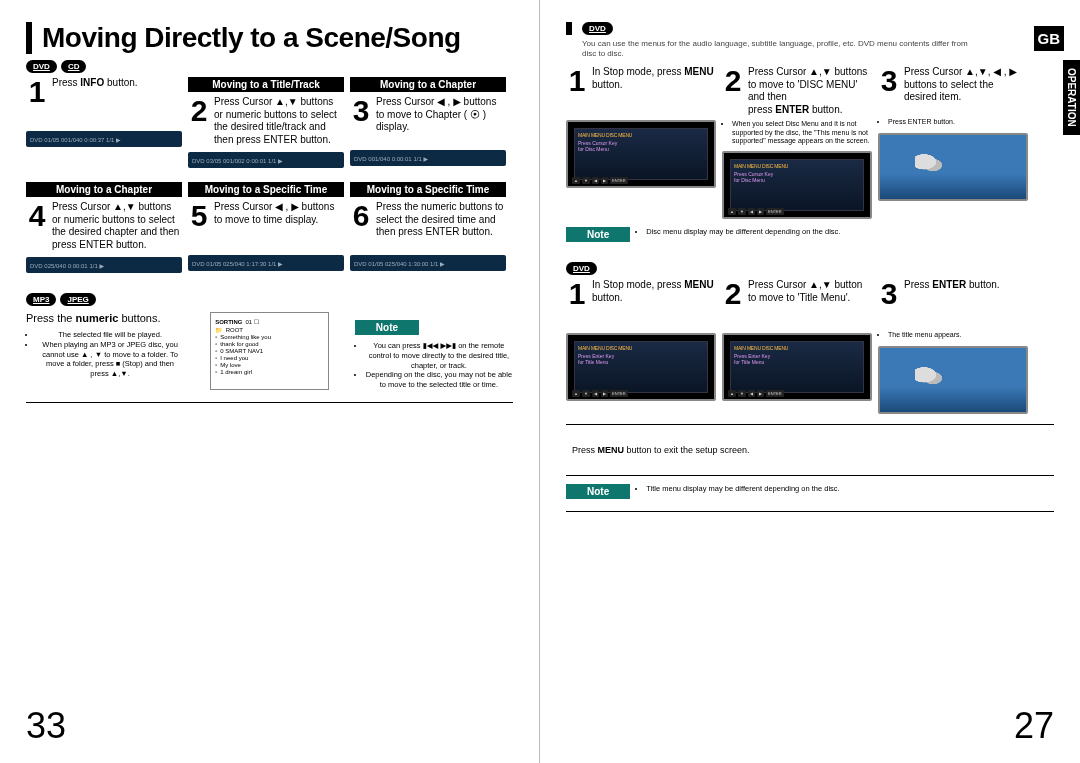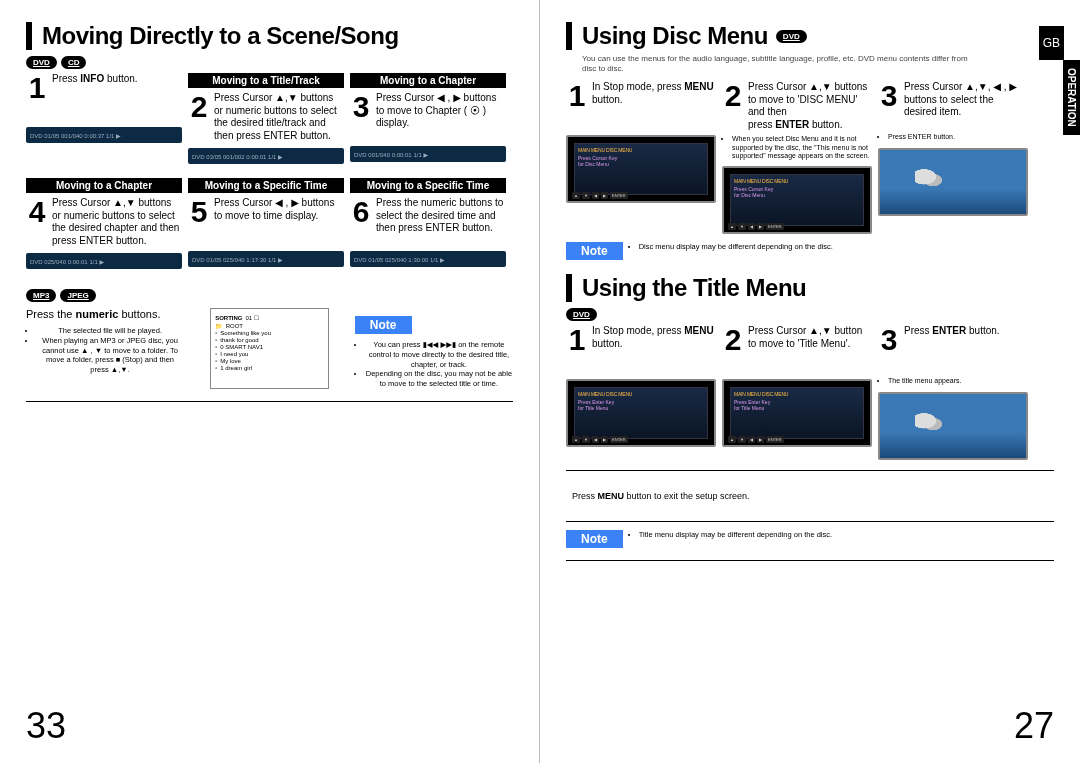--- a/index.html
+++ b/index.html
@@ -2,44 +2,44 @@
 <html><head>
 <meta charset="utf-8">
 <style>
   * { box-sizing: border-box; margin: 0; padding: 0; }
   body { font-family: Arial, Helvetica, sans-serif; background: #fff; color: #000; width: 1080px; height: 763px; overflow: hidden; position: relative; }
   .spread { display: flex; width: 1080px; height: 763px; }
   .page { width: 50%; padding: 22px 26px 10px 26px; position: relative; }
   .page-left { border-right: 1px solid #bbb; }
   .page-right { }
   .side-bar { position: absolute; right: 0; top: 60px; background: #000; color: #fff; font-size: 10px; font-weight: bold; writing-mode: vertical-rl; text-orientation: mixed; padding: 8px 3px; }
-  .gb-badge { position: absolute; right: 16px; top: 26px; background: #000; color: #fff; font-size: 12px; font-weight: normal; padding: 10px 4px; }
+  .gb-badge { position: absolute; right: 16px; top: 26px; background: #000; color: #fff; font-size: 15px; font-weight: bold; padding: 4px 4px; }
   .title-row { display: flex; align-items: center; gap: 8px; border-left: 6px solid #000; padding-left: 10px; margin-bottom: 4px; }
-  .title-row h1 { font-size: 24px; font-weight: bold; letter-spacing: -0.5px; }
+  .title-row h1 { font-size: 28px; font-weight: bold; letter-spacing: -0.5px; }
   .subtitle-desc { font-size: 8px; color: #444; line-height: 1.2; margin: 2px 0 8px 16px; max-width: 400px; }
   .media-badges { display: flex; gap: 4px; margin: 6px 0 4px 0; }
   .media-badge { background: #000; color: #fff; border-radius: 8px; font-size: 8px; padding: 2px 7px; font-weight: bold; text-decoration: underline; }
   .steps-row { display: flex; gap: 6px; }
   .step { width: 156px; }
   .step-sub { background: #000; color: #fff; font-size: 10px; font-weight: bold; padding: 2px 6px; text-align: center; margin-bottom: 4px; }
   .step-body { display: flex; align-items: flex-start; gap: 4px; min-height: 48px; }
   .step-body.no-sub { margin-top: 0; }
   .step-num { font-size: 30px; font-weight: bold; line-height: 1; min-width: 22px; text-align: center; }
   .step-text { font-size: 10px; line-height: 1.25; }
   .step-text b { font-weight: bold; }
   .osd-strip { background: #0d2a45; color: #9ab; height: 16px; border-radius: 2px; font-size: 6px; display: flex; align-items: center; padding: 0 4px; gap: 3px; margin-top: 6px; overflow: hidden; white-space: nowrap; }
   .screen { background: #000; border: 2px solid #888; border-radius: 2px; height: 68px; position: relative; margin-top: 6px; overflow: hidden; }
   .screen-inner-menu { position: absolute; inset: 6px; background: linear-gradient(#1a2a45,#0a1525); border: 1px solid #334; font-size: 5px; color: #d9e; padding: 3px; }
   .screen-inner-menu .hdr { color: #fb4; font-size: 5px; margin-bottom: 2px; letter-spacing: -0.2px; }
   .screen-dolphin { position: absolute; inset: 0; background: linear-gradient(#3b79b6 60%, #1a4a7a); }
   .screen-dolphin::after { content:""; position:absolute; width:30px; height:22px; background: radial-gradient(ellipse at 30% 40%, #ddd 0 40%, transparent 42%), radial-gradient(ellipse at 60% 55%, #bbb 0 35%, transparent 37%); left: 35px; top: 18px; }
   .screen-buttons { position:absolute; bottom:2px; left:4px; right:4px; display:flex; gap:2px; }
   .screen-buttons span { background:#222; color:#ccc; font-size:4px; padding:1px 2px; border-radius:1px; }
   .note-row { display: flex; gap: 6px; align-items: flex-start; margin-top: 8px; font-size: 8px; }
-  .note-badge { background:#3b82f6; color:#fff; font-size:12px; font-weight:bold; padding:2px 15px; }
+  .note-badge { background:#0f766e; color:#fff; font-size:10px; font-weight:bold; padding:2px 21px; }
   .footer-divider { border-top: 1px solid #000; margin-top: 12px; }
   .page-num { font-size: 36px; font-weight: normal; position: absolute; bottom: 16px; }
   .page-left .page-num { left: 26px; }
   .page-right .page-num { right: 26px; }
   .mp3-jpeg-row { margin-top: 20px; }
   .sort-box { border: 1px solid #888; padding: 4px; font-size: 6px; width: 120px; background:#fff; }
   .sort-box .row { display:flex; align-items:center; gap:3px; margin:1px 0; }
   .fine-bullets { font-size: 7.5px; line-height: 1.3; margin-top: 6px; text-align: center; }
   .fine-bullets li { list-style: disc; margin-left: 10px; }
   .exit-bar { font-size: 9px; border-top:1px solid #000; border-bottom:1px solid #000; padding:20px 6px; margin-top:10px; }
@@ -161,21 +161,20 @@
 
     <div class="footer-divider"></div>
     <div class="page-num">33</div>
   </div>
 
   <div class="page page-right">
     <div class="gb-badge">GB</div>
     <div class="side-bar">OPERATION</div>
 
     <div class="title-row">
-      <h1>Using Disc Menu</h1>
       <span class="media-badge">DVD</span>
     </div>
     <div class="subtitle-desc">You can use the menus for the audio language, subtitle language, profile, etc. DVD menu contents differ from disc to disc.</div>
 
     <div class="steps-row">
       <div class="step step-wide">
         <div class="step-body no-sub">
           <div class="step-num">1</div>
           <div class="step-text">
             <span>In Stop mode, press </span><b>MENU</b><span> button.</span>
@@ -240,23 +239,20 @@
 
     <div class="note-row">
       <span class="note-badge">Note</span>
       <ul class="fine-bullets" style="margin-top:0;">
           <li>Disc menu display may be different depending on the disc.</li>
         </ul>
     </div>
 
     <div class="section-gap"></div>
 
-    <div class="title-row">
-      <h1>Using the Title Menu</h1>
-    </div>
     <div class="media-badges">
       <span class="media-badge">DVD</span>
     </div>
 
     <div class="steps-row">
       <div class="step step-wide">
         <div class="step-body no-sub">
           <div class="step-num">1</div>
           <div class="step-text">
             <span>In Stop mode, press </span><b>MENU</b><span> button.</span>

